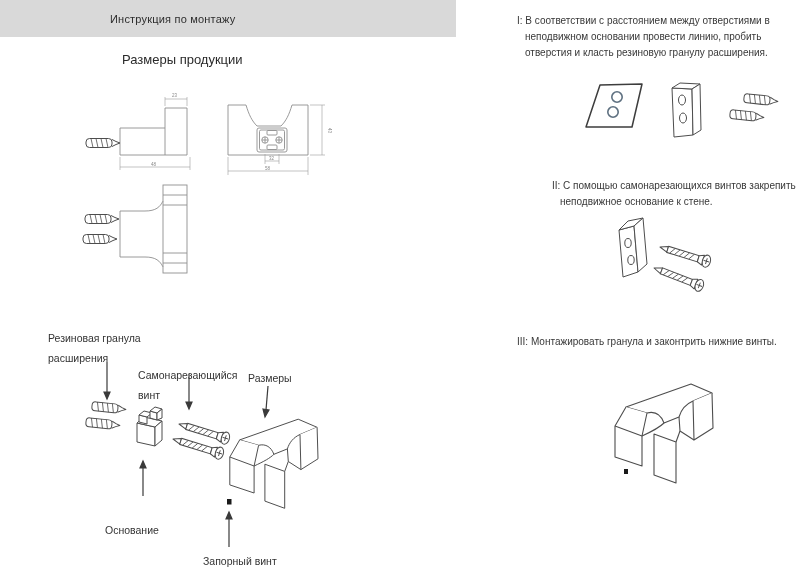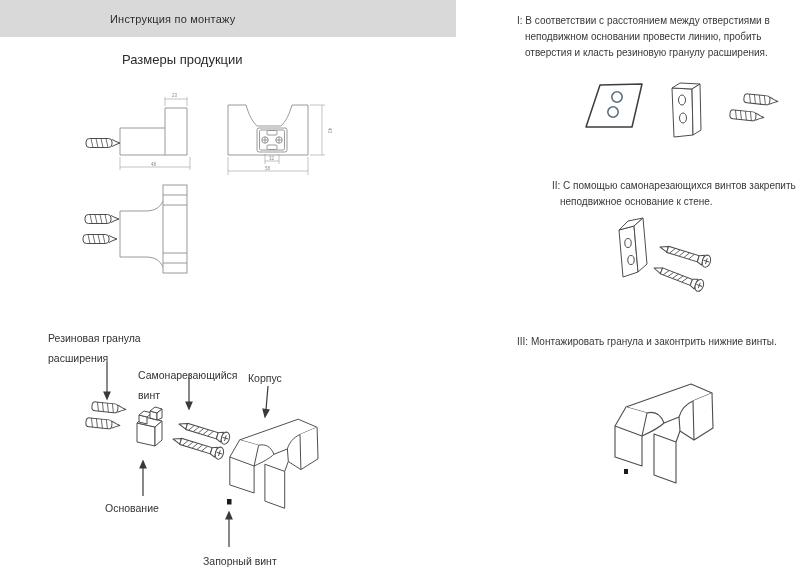--- a/index.html
+++ b/index.html
@@ -14,21 +14,21 @@
   .subtitle{left:122px;top:52px;font-size:13px;color:#2a2a2a;}
   .step-text{left:517px;width:276px;font-size:10px;line-height:16px;color:#383838;
     text-indent:-8px;padding-left:8px;}
   #step1-text{top:13px;}
   #step2-text{top:178px;margin-left:35px;}
   #step3-text{top:334px;}
   .part-label{font-size:10.5px;line-height:20px;color:#333;}
   #plug-label{left:48px;top:328px;width:118px;}
   #screw-label{left:138px;top:365px;width:104px;}
   #korpus-label{left:248px;top:368px;}
-  #osnovanie-label{left:105px;top:498px;}
+  #osnovanie-label{left:105px;top:520px;}
   #lock-label{left:203px;top:551px;}
   svg{position:absolute;display:block;}
   svg text{font-family:"Liberation Sans", sans-serif;}
   .dimtxt{font-size:4.5px;fill:#8a8a8a;}
 </style>
 </head>
 <body>
 
 <svg width="0" height="0" aria-hidden="true">
   <defs>
@@ -99,21 +99,21 @@
     <rect x="163" y="185" width="24" height="88" fill="#fff"></rect>
     <path d="M163,195 L187,195 M163,205 L187,205 M163,253 L187,253 M163,263 L187,263"></path>
     <path d="M120,211 L145,211 C156,211 160,207 163,201 M120,257 L145,257 C156,257 160,261 163,267 M120,211 L120,257" fill="#fff"></path>
     <use href="#plug" transform="translate(85,219)"></use>
     <use href="#plug" transform="translate(83,239)"></use>
   </g>
 </svg>
 
 <div class="abs part-label" id="plug-label">Резиновая гранула расширения</div>
 <div class="abs part-label" id="screw-label">Самонарезающийся винт</div>
-<div class="abs part-label" id="korpus-label">Корпус</div>
+<div class="abs part-label" id="korpus-label">Размеры</div>
 <div class="abs part-label" id="osnovanie-label">Основание</div>
 <div class="abs part-label" id="lock-label">Запорный винт</div>
 
 <svg style="left:30px;top:355px" width="300" height="214" viewBox="30 355 300 214">
   <g stroke="#3a3a3a" stroke-width="1.2" fill="#3a3a3a">
     <path d="M107,362 L107,392" fill="none"></path>
       <polygon points="104,392 110,392 107,399"></polygon>
     <path d="M189,374 L189,402" fill="none"></path>
       <polygon points="186,402 192,402 189,409"></polygon>
     <path d="M268,386 L266,410" fill="none"></path>

